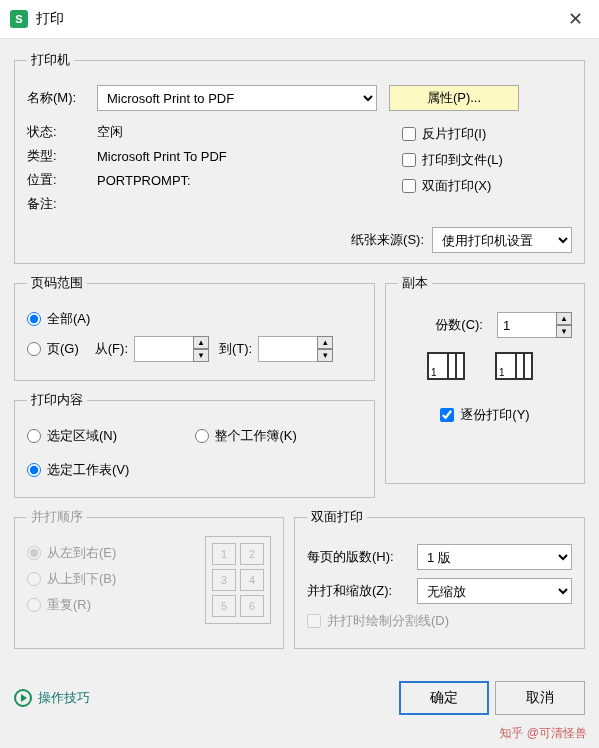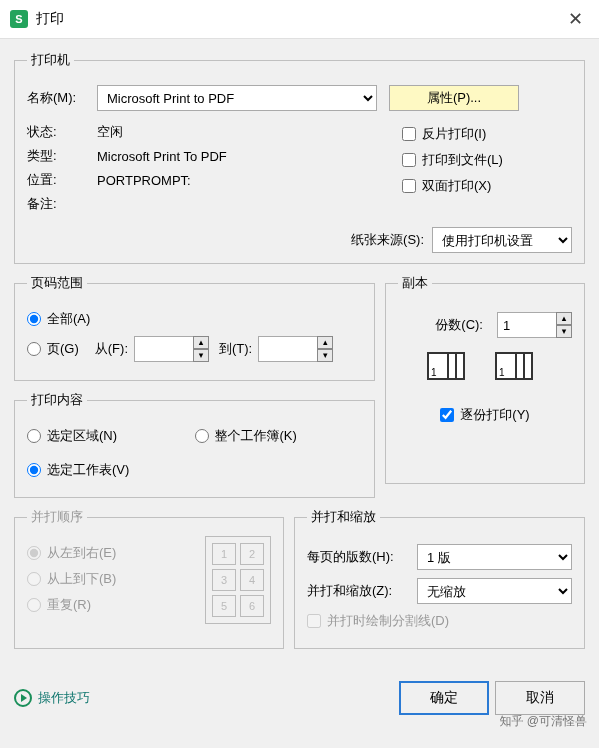--- a/index.html
+++ b/index.html
@@ -45,21 +45,21 @@
 .layout-row { display: flex; align-items: center; margin: 8px 0; }
 .layout-row .ll { width: 110px; }
 .layout-row select { flex: 1; }
 .footer { display: flex; align-items: center; padding: 10px 14px; background: #f0f0f0; }
 .tips { display: flex; align-items: center; color: #0f766e; justify-content: space-between; }
 .tips-icon { width: 18px; height: 18px; border: 2px solid #1a8f5a; border-radius: 50%; margin-right: 6px; position: relative; }
 .tips-icon::after { content: ""; position: absolute; left: 5px; top: 3px; border-left: 6px solid #1a8f5a; border-top: 4px solid transparent; border-bottom: 4px solid transparent; }
 .footer-btns { margin-left: auto; display: flex; gap: 6px; }
 .btn { width: 90px; height: 34px; border: 1px solid #aaa; background: #f0f0f0; font-family: inherit; font-size: 14px; cursor: pointer; }
 .btn.primary { border: 2px solid #2a7ad4; }
-.watermark { position: absolute; right: 12px; bottom: 18px; color: #404040; font-size: 12px; opacity: 0.7; pointer-events: none; }
+.watermark { position: absolute; right: 12px; bottom: 6px; color: #b91c1c; font-size: 12px; opacity: 0.7; pointer-events: none; }
 </style>
 </head>
 <body>
 
 <div class="titlebar">
   <div class="app-icon">S</div>
   <div class="title">打印</div>
   <div class="close-x">✕</div>
 </div>
 
@@ -215,21 +215,21 @@
             <div class="seq-cell">2</div>
           <div class="seq-cell">3</div>
             <div class="seq-cell">4</div>
           <div class="seq-cell">5</div>
             <div class="seq-cell">6</div>
         </div>
       </div>
     </fieldset>
 
     <fieldset style="flex:1">
-      <legend>并打和缩放</legend>
+      <legend>双面打印</legend>
       <div class="layout-row">
         <span class="ll">每页的版数(H):</span>
         <select><option>1 版</option></select>
       </div>
       <div class="layout-row">
         <span class="ll">并打和缩放(Z):</span>
         <select><option>无缩放</option></select>
       </div>
       <label class="chk-row" style="color:#999">
           <input type="checkbox" disabled="" style="">

